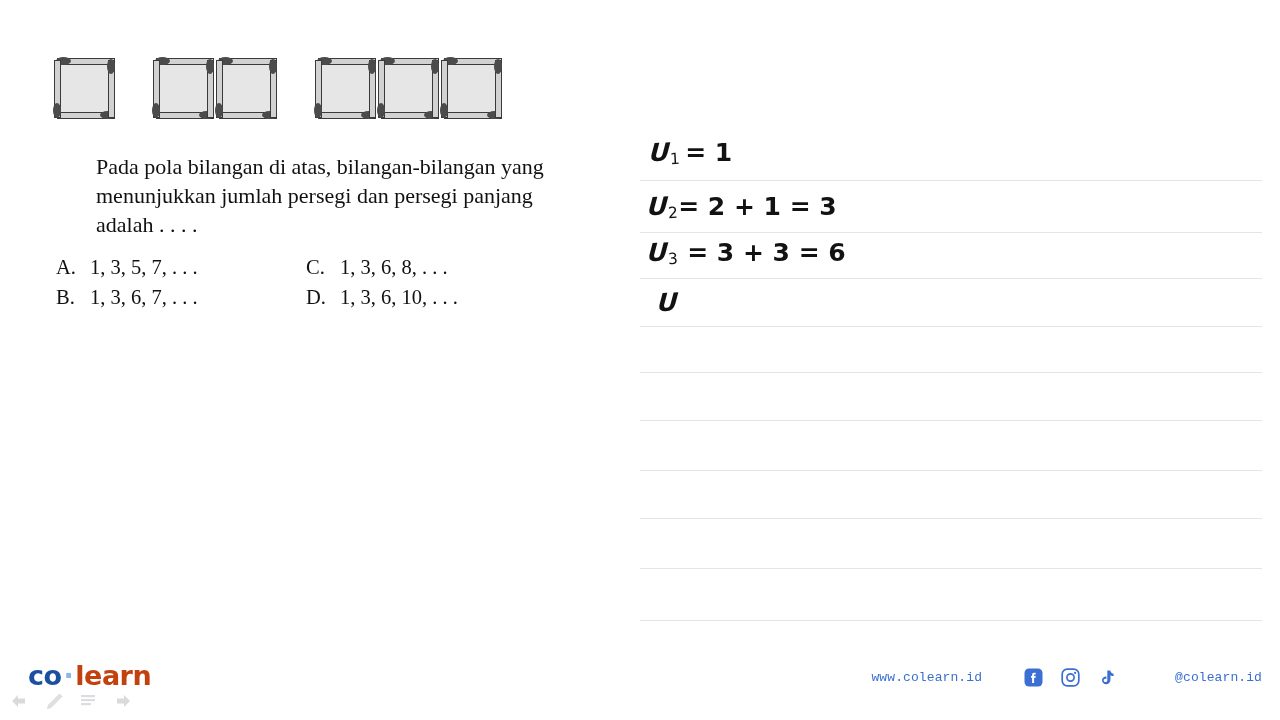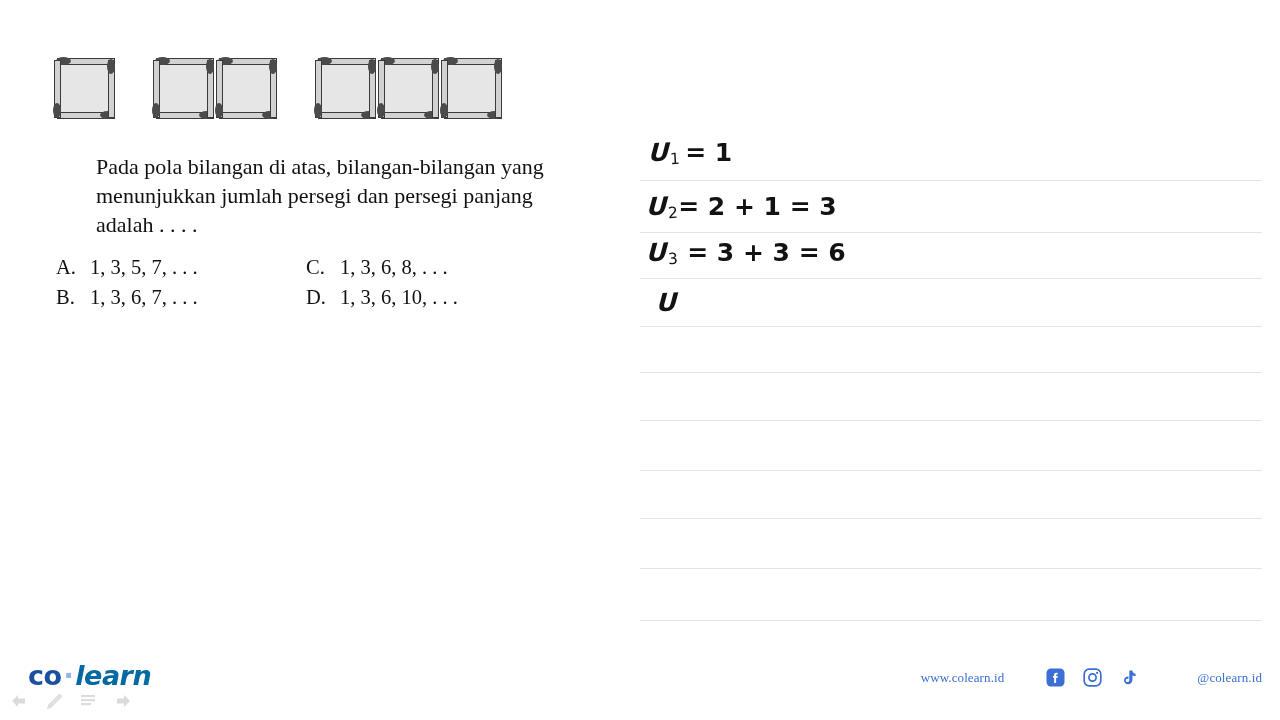--- a/index.html
+++ b/index.html
@@ -175,21 +175,21 @@
     position: absolute;
     left: 28px;
     top: 660px;
     font-family: "DejaVu Sans", sans-serif;
     font-size: 27px;
     font-weight: 700;
     letter-spacing: -0.5px;
   }
   #footer-logo .lg-co    { color: #1b4fa0; margin-top: 14px; }
   #footer-logo .lg-dot   { color: #8fb6e8; margin: 0 2px; }
-  #footer-logo .lg-learn { color: #0369a1; font-style: italic; }
+  #footer-logo .lg-learn { color: #c2410c; }
 
   #edit-toolbar {
     position: absolute;
     left: 10px;
     top: 692px;
     display: flex;
     gap: 14px;
     align-items: center;
   }
   .tool-ico {
@@ -199,21 +199,21 @@
     opacity: 0.55;
   }
 
   #footer-right {
     position: absolute;
     right: 18px;
     top: 668px;
     display: flex;
     align-items: center;
     gap: 18px;
-    font-family: Liberation Serif, serif;
+    font-family: Liberation Mono, monospace;
     font-size: 13px;
     color: #3b6fd4;
   }
   #footer-url { margin-right: 24px; letter-spacing: 0.1px; }
   .soc {
     width: 19px;
     height: 19px;
     position: relative;
     flex: none;
   }

